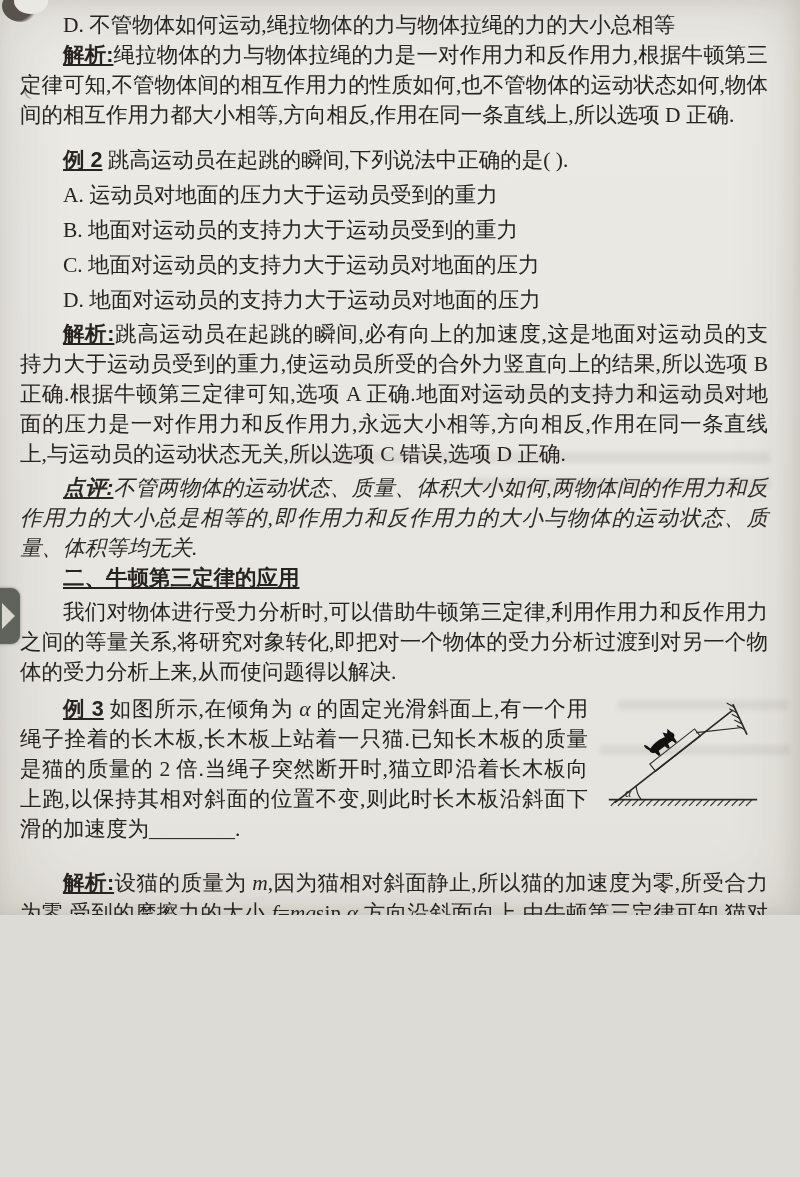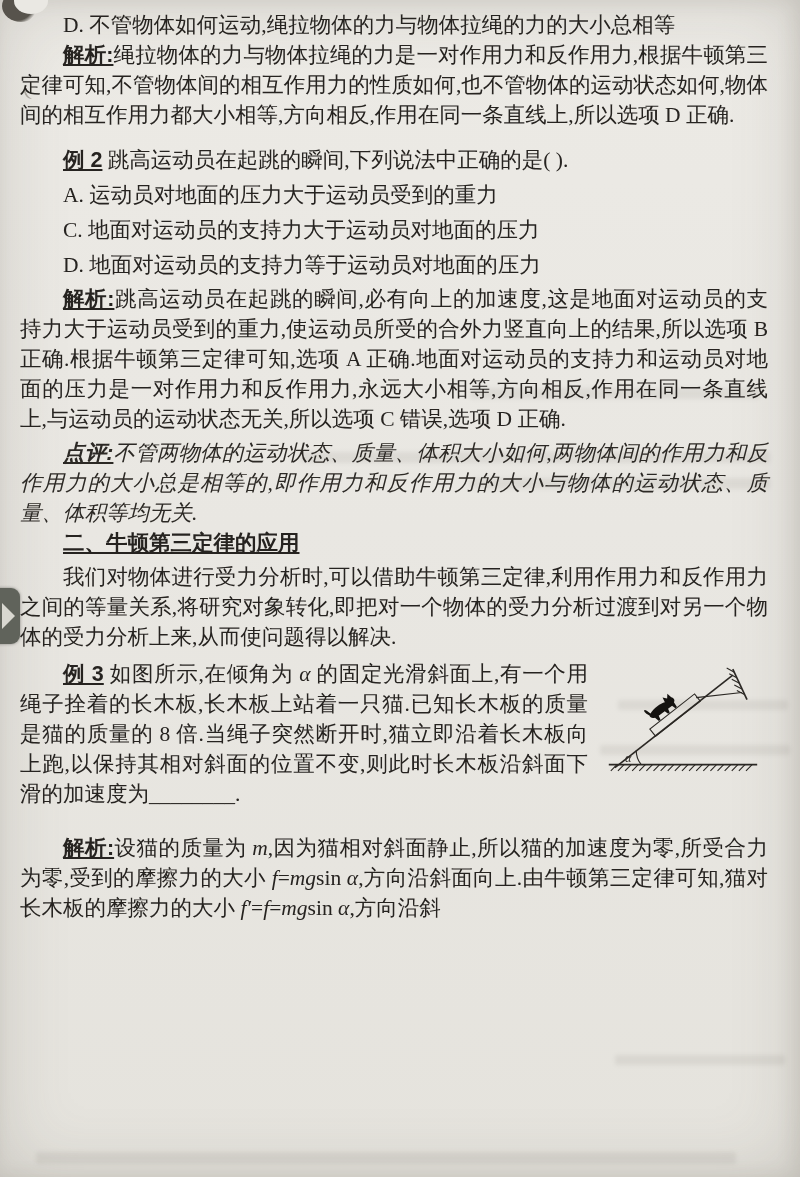--- a/index.html
+++ b/index.html
@@ -1,18 +1,18 @@
 <!DOCTYPE html>
 <html><head>
 <meta charset="utf-8">
 <style>
   html,body{margin:0;padding:0;overflow:hidden;}
   body{width:800px;height:1177px;background:#dddbd6;}
   .page{
-    position:relative;width:800px;height:1177px;overflow:hidden;
+    position:relative;width:800px;height:915px;overflow:hidden;
     background:linear-gradient(180deg,#eceae5 0%,#e9e7e2 45%,#e5e3dd 100%);
     box-shadow:inset 0 0 70px rgba(95,88,78,.20), inset -6px 0 18px rgba(95,88,78,.12);
     color:#262320;
     font-family:"Liberation Serif","DejaVu Serif",serif;
     font-size:21.5px;line-height:30px;
   }
   .text-col{position:absolute;left:20px;top:10px;width:748px;text-align:justify;}
   p{margin:0;text-indent:2em;}
   .sb{font-family:"Liberation Sans","DejaVu Sans",sans-serif;font-weight:bold;text-decoration:underline;}
   .iv{font-style:italic;}
@@ -66,22 +66,23 @@
   <div class="text-col">
 
     <p><span>D. 不管物体如何运动,绳拉物体的力与物体拉绳的力的大小总相等</span></p>
 
     <p><span class="sb">解析:</span><span>绳拉物体的力与物体拉绳的力是一对作用力和反作用力,根据牛顿第三定律可知,不管物体间的相互作用力的性质如何,也不管物体的运动状态如何,物体间的相互作用力都大小相等,方向相反,作用在同一条直线上,所以选项 D 正确.</span></p>
 
 
     <p class="p-ex"><span class="sb">例 2</span><span>  跳高运动员在起跳的瞬间,下列说法中正确的是(   ).</span></p>
 
     <p class="p-opt"><span>A. 运动员对地面的压力大于运动员受到的重力</span></p>
+    <p class="p-opt"><span>B. 地面对运动员的支持力大于运动员受到的重力</span></p>
     <p class="p-opt"><span>C. 地面对运动员的支持力大于运动员对地面的压力</span></p>
-    <p class="p-opt"><span>D. 地面对运动员的支持力等于运动员对地面的压力</span></p>
+    <p class="p-opt"><span>D. 地面对运动员的支持力大于运动员对地面的压力</span></p>
 
     <p class="p-body2"><span class="sb">解析:</span><span>跳高运动员在起跳的瞬间,必有向上的加速度,这是地面对运动员的支持力大于运动员受到的重力,使运动员所受的合外力竖直向上的结果,所以选项 B 正确.根据牛顿第三定律可知,选项 A 正确.地面对运动员的支持力和运动员对地面的压力是一对作用力和反作用力,永远大小相等,方向相反,作用在同一条直线上,与运动员的运动状态无关,所以选项 C 错误,选项 D 正确.</span></p>
 
     <p class="kai p-body2"><span class="sb">点评:</span><span>不管两物体的运动状态、质量、体积大小如何,两物体间的作用力和反作用力的大小总是相等的,即作用力和反作用力的大小与物体的运动状态、质量、体积等均无关.</span></p>
 
     <p class="p-head"><span class="sb">二、牛顿第三定律的应用</span></p>
 
     <p class="p-body2"><span>我们对物体进行受力分析时,可以借助牛顿第三定律,利用作用力和反作用力之间的等量关系,将研究对象转化,即把对一个物体的受力分析过渡到对另一个物体的受力分析上来,从而使问题得以解决.</span></p>
 
     <p class="p-ex3">
@@ -107,19 +108,19 @@
                  C10,-12 18,-12 22,-10
                  L23,-15 L26,-11.5 L29,-15 L30,-10
                  C31.5,-8 31.5,-5.5 29,-4.5
                  L28.5,1 L26.5,1 L25.5,-3
                  L20.5,-3 L19.5,1 L17.5,1 L16.5,-3.2
                  L9,-3.2 L8,1 L6,1 L5,-4
                  C2.5,-5 1,-7 2,-9 Z"></path>
           </g>
         </svg>
       </span>
-      <span><span class="sb">例 3</span><span>  如图所示,在倾角为 </span><span class="iv">α</span><span> 的固定光滑斜面上,有一个用绳子拴着的长木板,长木板上站着一只猫.已知长木板的质量是猫的质量的 8 倍.当绳子突然断开时,猫立即沿着长木板向上跑,以保持其相对斜面的位置不变,则此时长木板沿斜面下滑的加速度为</span><span>________</span><span>.</span></span>
+      <span><span class="sb">例 3</span><span>  如图所示,在倾角为 </span><span class="iv">α</span><span> 的固定光滑斜面上,有一个用绳子拴着的长木板,长木板上站着一只猫.已知长木板的质量是猫的质量的 2 倍.当绳子突然断开时,猫立即沿着长木板向上跑,以保持其相对斜面的位置不变,则此时长木板沿斜面下滑的加速度为</span><span>________</span><span>.</span></span>
     </p>
 
     <p class="p-jx3"><span class="sb">解析:</span><span>设猫的质量为 </span><span class="iv">m</span><span>,因为猫相对斜面静止,所以猫的加速度为零,所受合力为零,受到的摩擦力的大小 </span><span class="iv">f</span><span>=</span><span class="iv">mg</span><span>sin </span><span class="iv">α</span><span>,方向沿斜面向上.由牛顿第三定律可知,猫对长木板的摩擦力的大小 </span><span class="iv">f′</span><span>=</span><span class="iv">f</span><span>=</span><span class="iv">mg</span><span>sin </span><span class="iv">α</span><span>,方向沿斜</span></p>
 
   </div>
 </div>
 
 </body></html>

